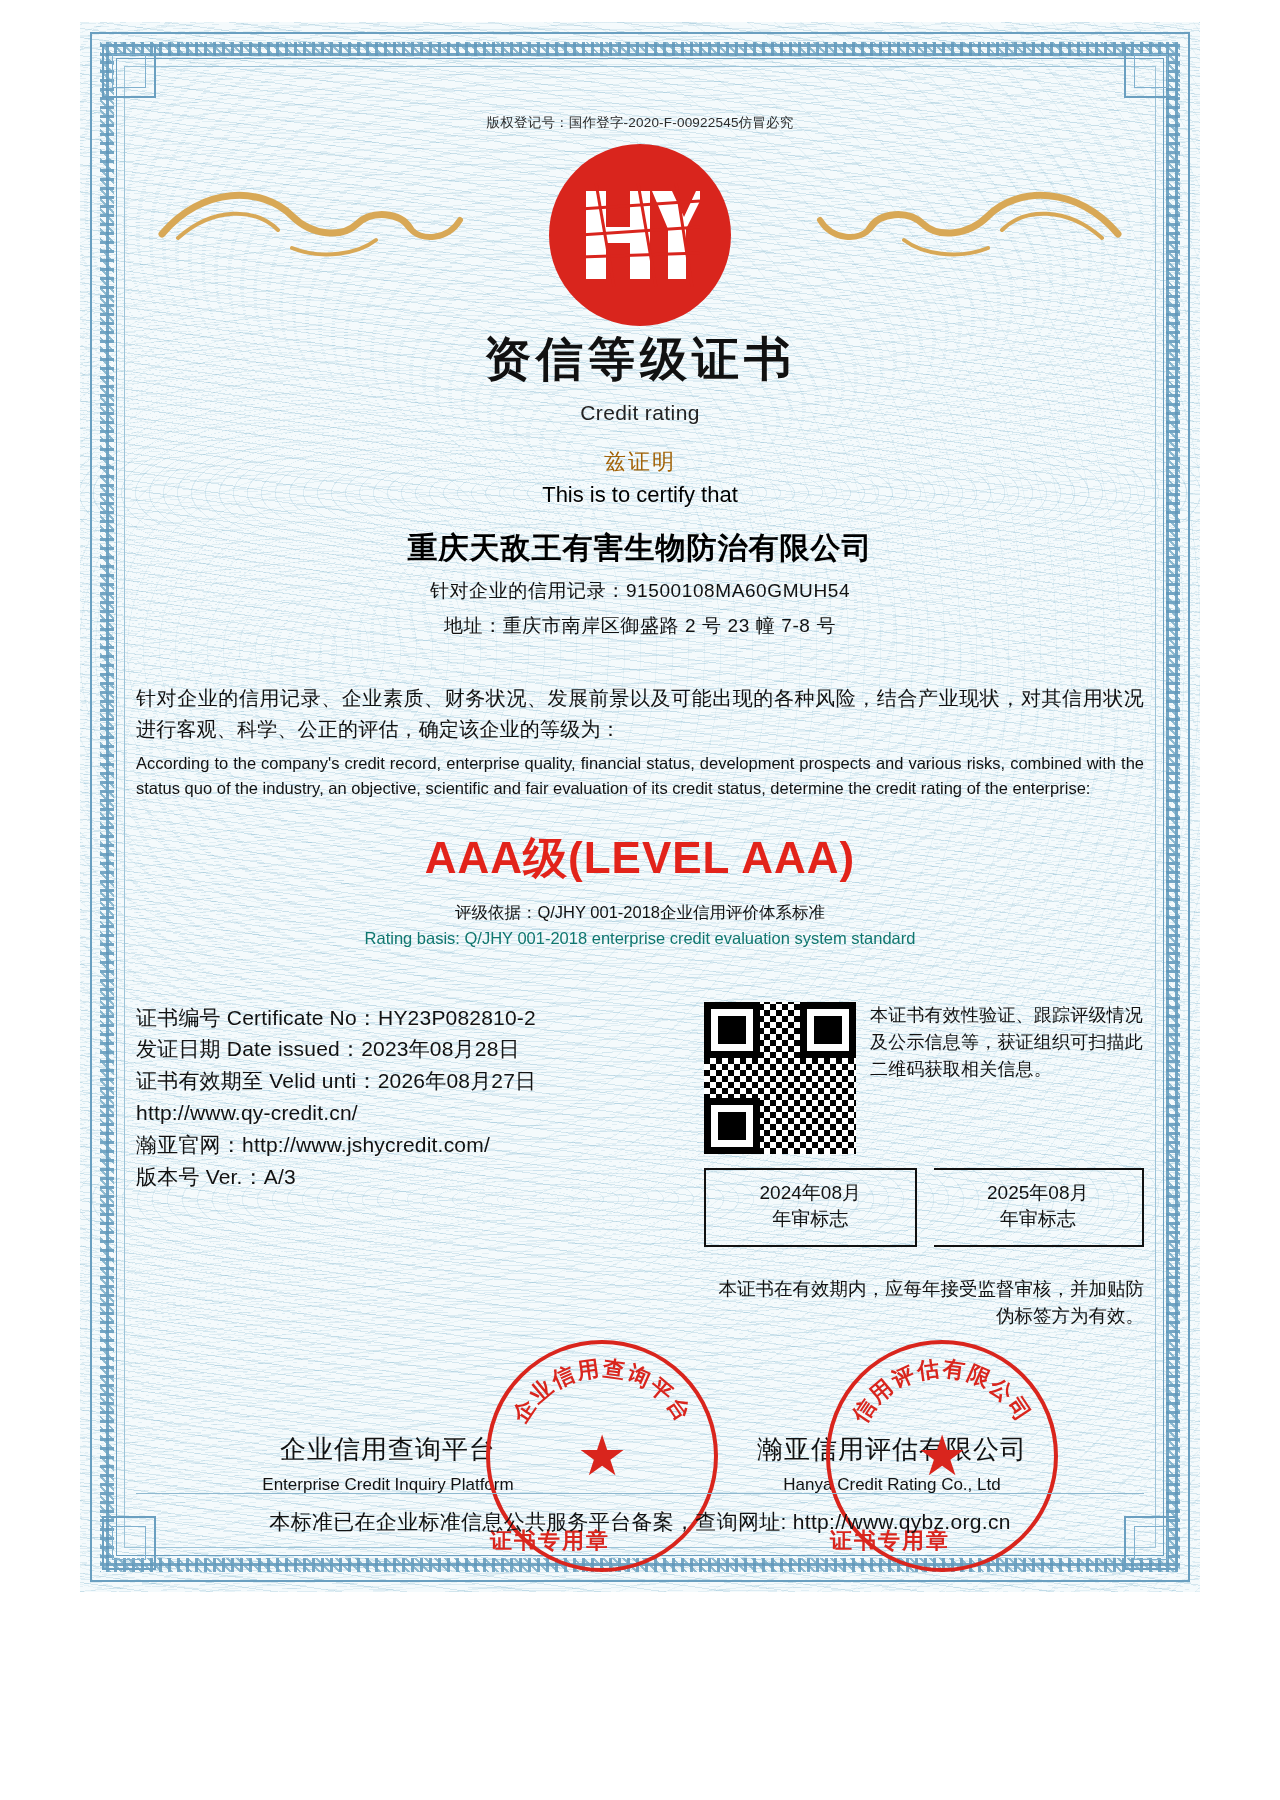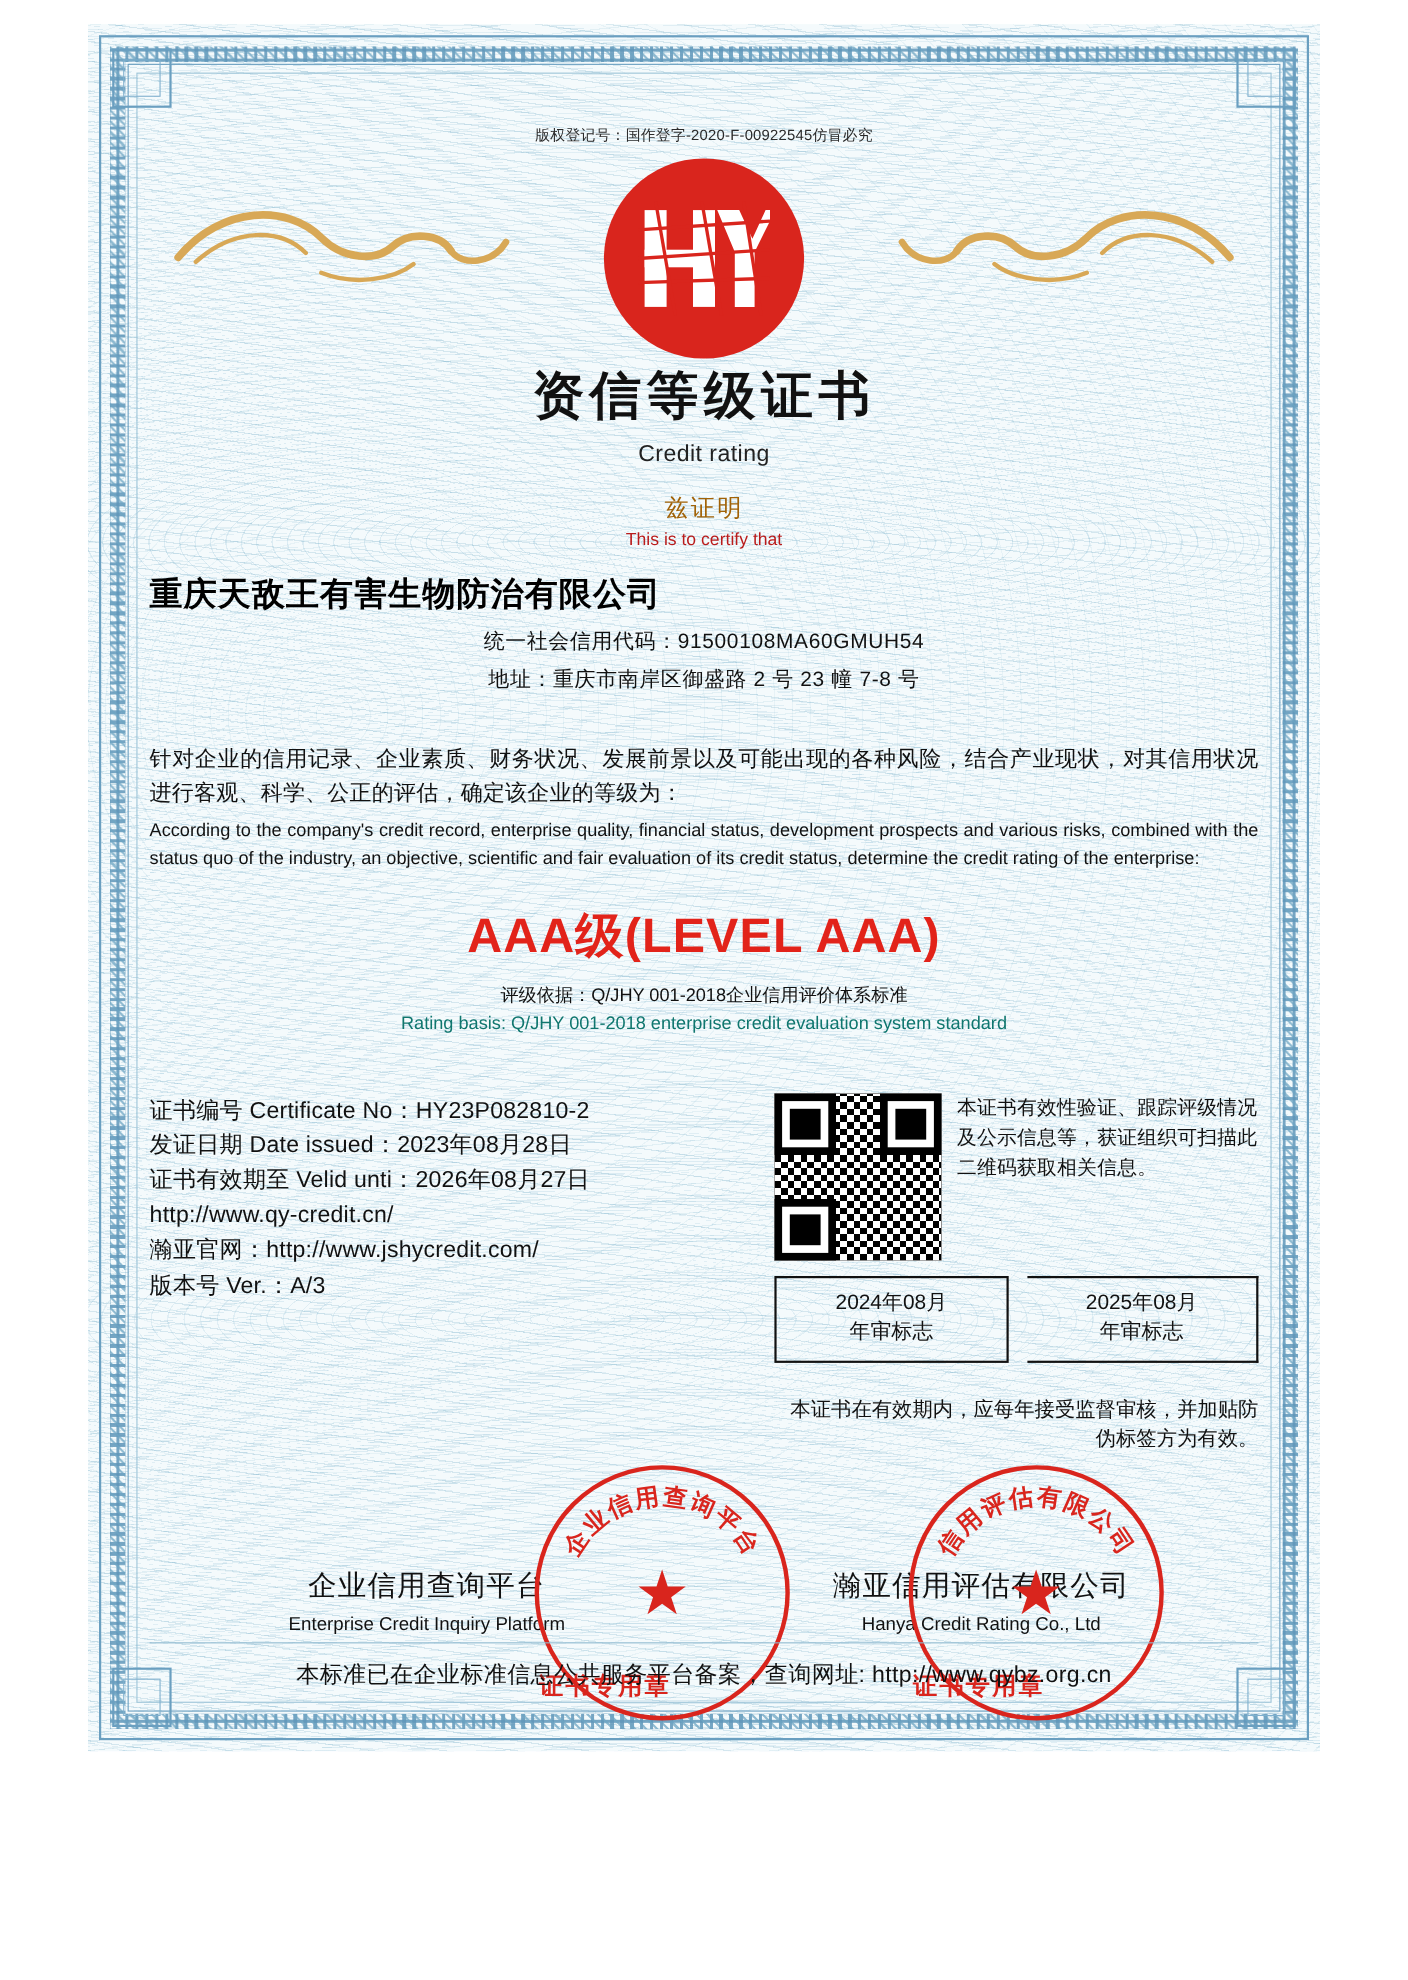--- a/index.html
+++ b/index.html
@@ -168,26 +168,26 @@
   }
   .certify-cn {
     text-align: center;
     font-size: 22px;
     color: #a16207;
     margin-top: 22px;
     letter-spacing: 2px;
   }
   .certify-en {
     text-align: center;
-    font-size: 16px;
-    color: #b91c1c;
+    font-size: 22px;
+    color: #000000;
     margin-top: 5px;
   }
   .company {
-    text-align: left;
+    text-align: center;
     font-size: 30px;
     font-weight: bold;
     color: #000;
     margin-top: 20px;
     letter-spacing: 1px;
   }
   .company-code, .company-addr {
     text-align: center;
     font-size: 19px;
     color: #111;
@@ -453,21 +453,21 @@
       </svg>
     </div>
 
     <div class="title-cn">资信等级证书</div>
     <div class="title-en">Credit rating</div>
 
     <div class="certify-cn">兹证明</div>
     <div class="certify-en">This is to certify that</div>
 
     <div class="company">重庆天敌王有害生物防治有限公司</div>
-    <div class="company-code">统一社会信用代码：91500108MA60GMUH54</div>
+    <div class="company-code">针对企业的信用记录：91500108MA60GMUH54</div>
     <div class="company-addr">地址：重庆市南岸区御盛路 2 号 23 幢 7-8 号</div>
 
     <div class="body-cn">针对企业的信用记录、企业素质、财务状况、发展前景以及可能出现的各种风险，结合产业现状，对其信用状况进行客观、科学、公正的评估，确定该企业的等级为：</div>
     <div class="body-en">According to the company's credit record, enterprise quality, financial status, development prospects and various risks, combined with the status quo of the industry, an objective, scientific and fair evaluation of its credit status, determine the credit rating of the enterprise:</div>
 
     <div class="level">AAA级(LEVEL AAA)</div>
     <div class="basis-cn">评级依据：Q/JHY 001-2018企业信用评价体系标准</div>
     <div class="basis-en">Rating basis: Q/JHY 001-2018 enterprise credit evaluation system standard</div>
 
     <div class="details-row">

